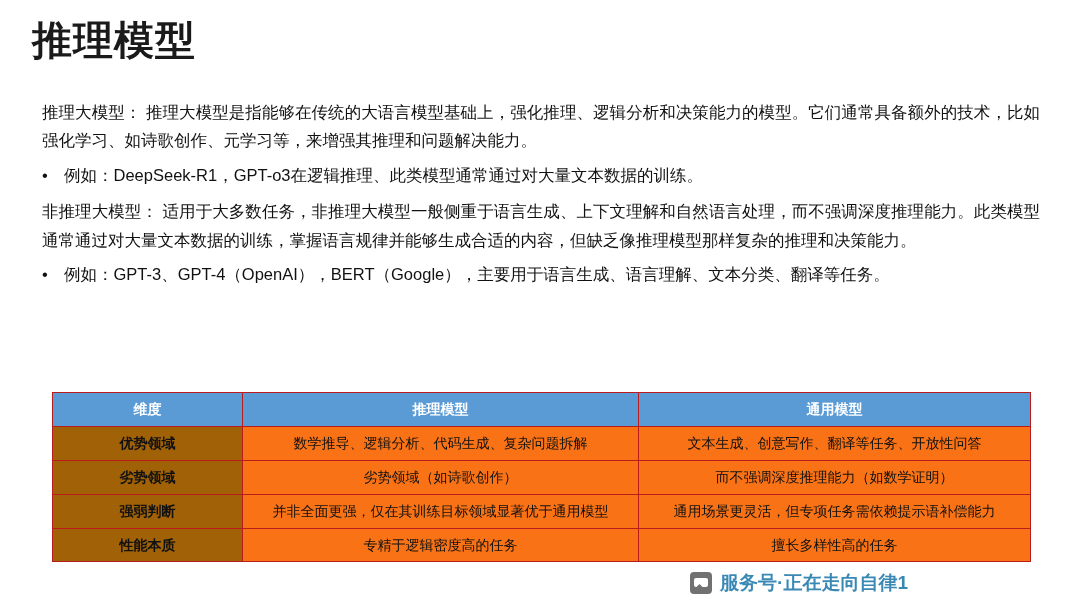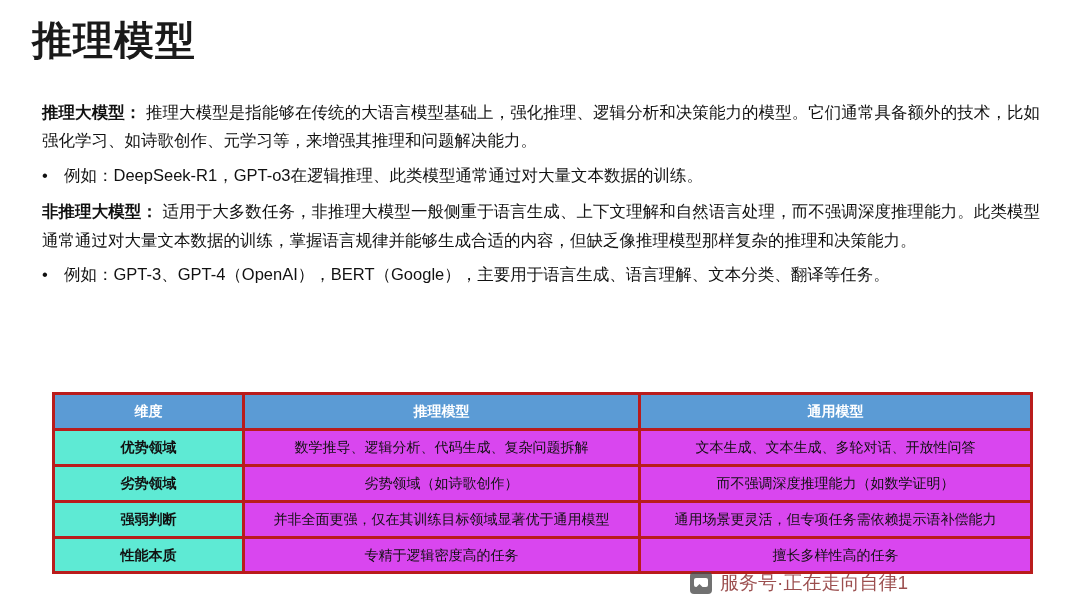--- a/index.html
+++ b/index.html
@@ -40,21 +40,21 @@
     width: 998px;
   }
   .para {
     font-size: 16.5px;
     line-height: 1.72;
     text-align: justify;
     margin: 0 0 6px 0;
     color: #111111;
   }
   .para .lead {
-    font-weight: bold;
+    font-weight: normal;
   }
   .bullet {
     display: flex;
     align-items: flex-start;
     font-size: 16.5px;
     line-height: 1.72;
     margin: 4px 0 8px 0;
     color: #111111;
   }
   .bullet .dot {
@@ -74,54 +74,54 @@
   table.cmp {
     position: absolute;
     left: 52px;
     top: 392px;
     width: 978px;
     border-collapse: collapse;
     table-layout: fixed;
     font-size: 14px;
   }
   table.cmp th, table.cmp td {
-    border: 3px solid #b91c1c;
+    border: 1px solid #b91c1c;
     padding: 7px 6px;
     text-align: center;
     vertical-align: middle;
     line-height: 1.35;
   }
   table.cmp thead th {
     background: #5b9bd5;
     color: #ffffff;
     font-weight: bold;
     font-size: 14px;
   }
   table.cmp tbody td {
-    background: #d946ef;
+    background: #f97316;
     color: #111111;
   }
   table.cmp tbody td.rowhdr {
     font-weight: bold;
-    background: #5eead4;
+    background: #a16207;
   }
   col.c1 { width: 190px; }
   col.c2 { width: 396px; }
   col.c3 { width: 392px; }
 
   .watermark {
     position: absolute;
     right: 10px;
     bottom: 6px;
     display: flex;
     align-items: center;
     gap: 8px;
-    color: #7f1d1d;
+    color: #0369a1;
     font-size: 19px;
-    font-weight: normal;
+    font-weight: bold;
     opacity: 0.78;
   }
   .watermark .wmicon {
     width: 22px;
     height: 22px;
     border-radius: 4px;
     background: #4a4a4a;
     position: relative;
     flex: 0 0 auto;
   }
@@ -181,21 +181,21 @@
       <tr>
         <th>维度</th>
         <th>推理模型</th>
         <th>通用模型</th>
       </tr>
     </thead>
     <tbody>
       <tr>
         <td class="rowhdr">优势领域</td>
         <td>数学推导、逻辑分析、代码生成、复杂问题拆解</td>
-        <td>文本生成、文本生成、多轮对话、开放性问答</td>
+        <td>文本生成、创意写作、翻译等任务、开放性问答</td>
       </tr>
       <tr>
         <td class="rowhdr">劣势领域</td>
         <td>劣势领域（如诗歌创作）</td>
         <td>而不强调深度推理能力（如数学证明）</td>
       </tr>
       <tr>
         <td class="rowhdr">强弱判断</td>
         <td>并非全面更强，仅在其训练目标领域显著优于通用模型</td>
         <td>通用场景更灵活，但专项任务需依赖提示语补偿能力</td>

